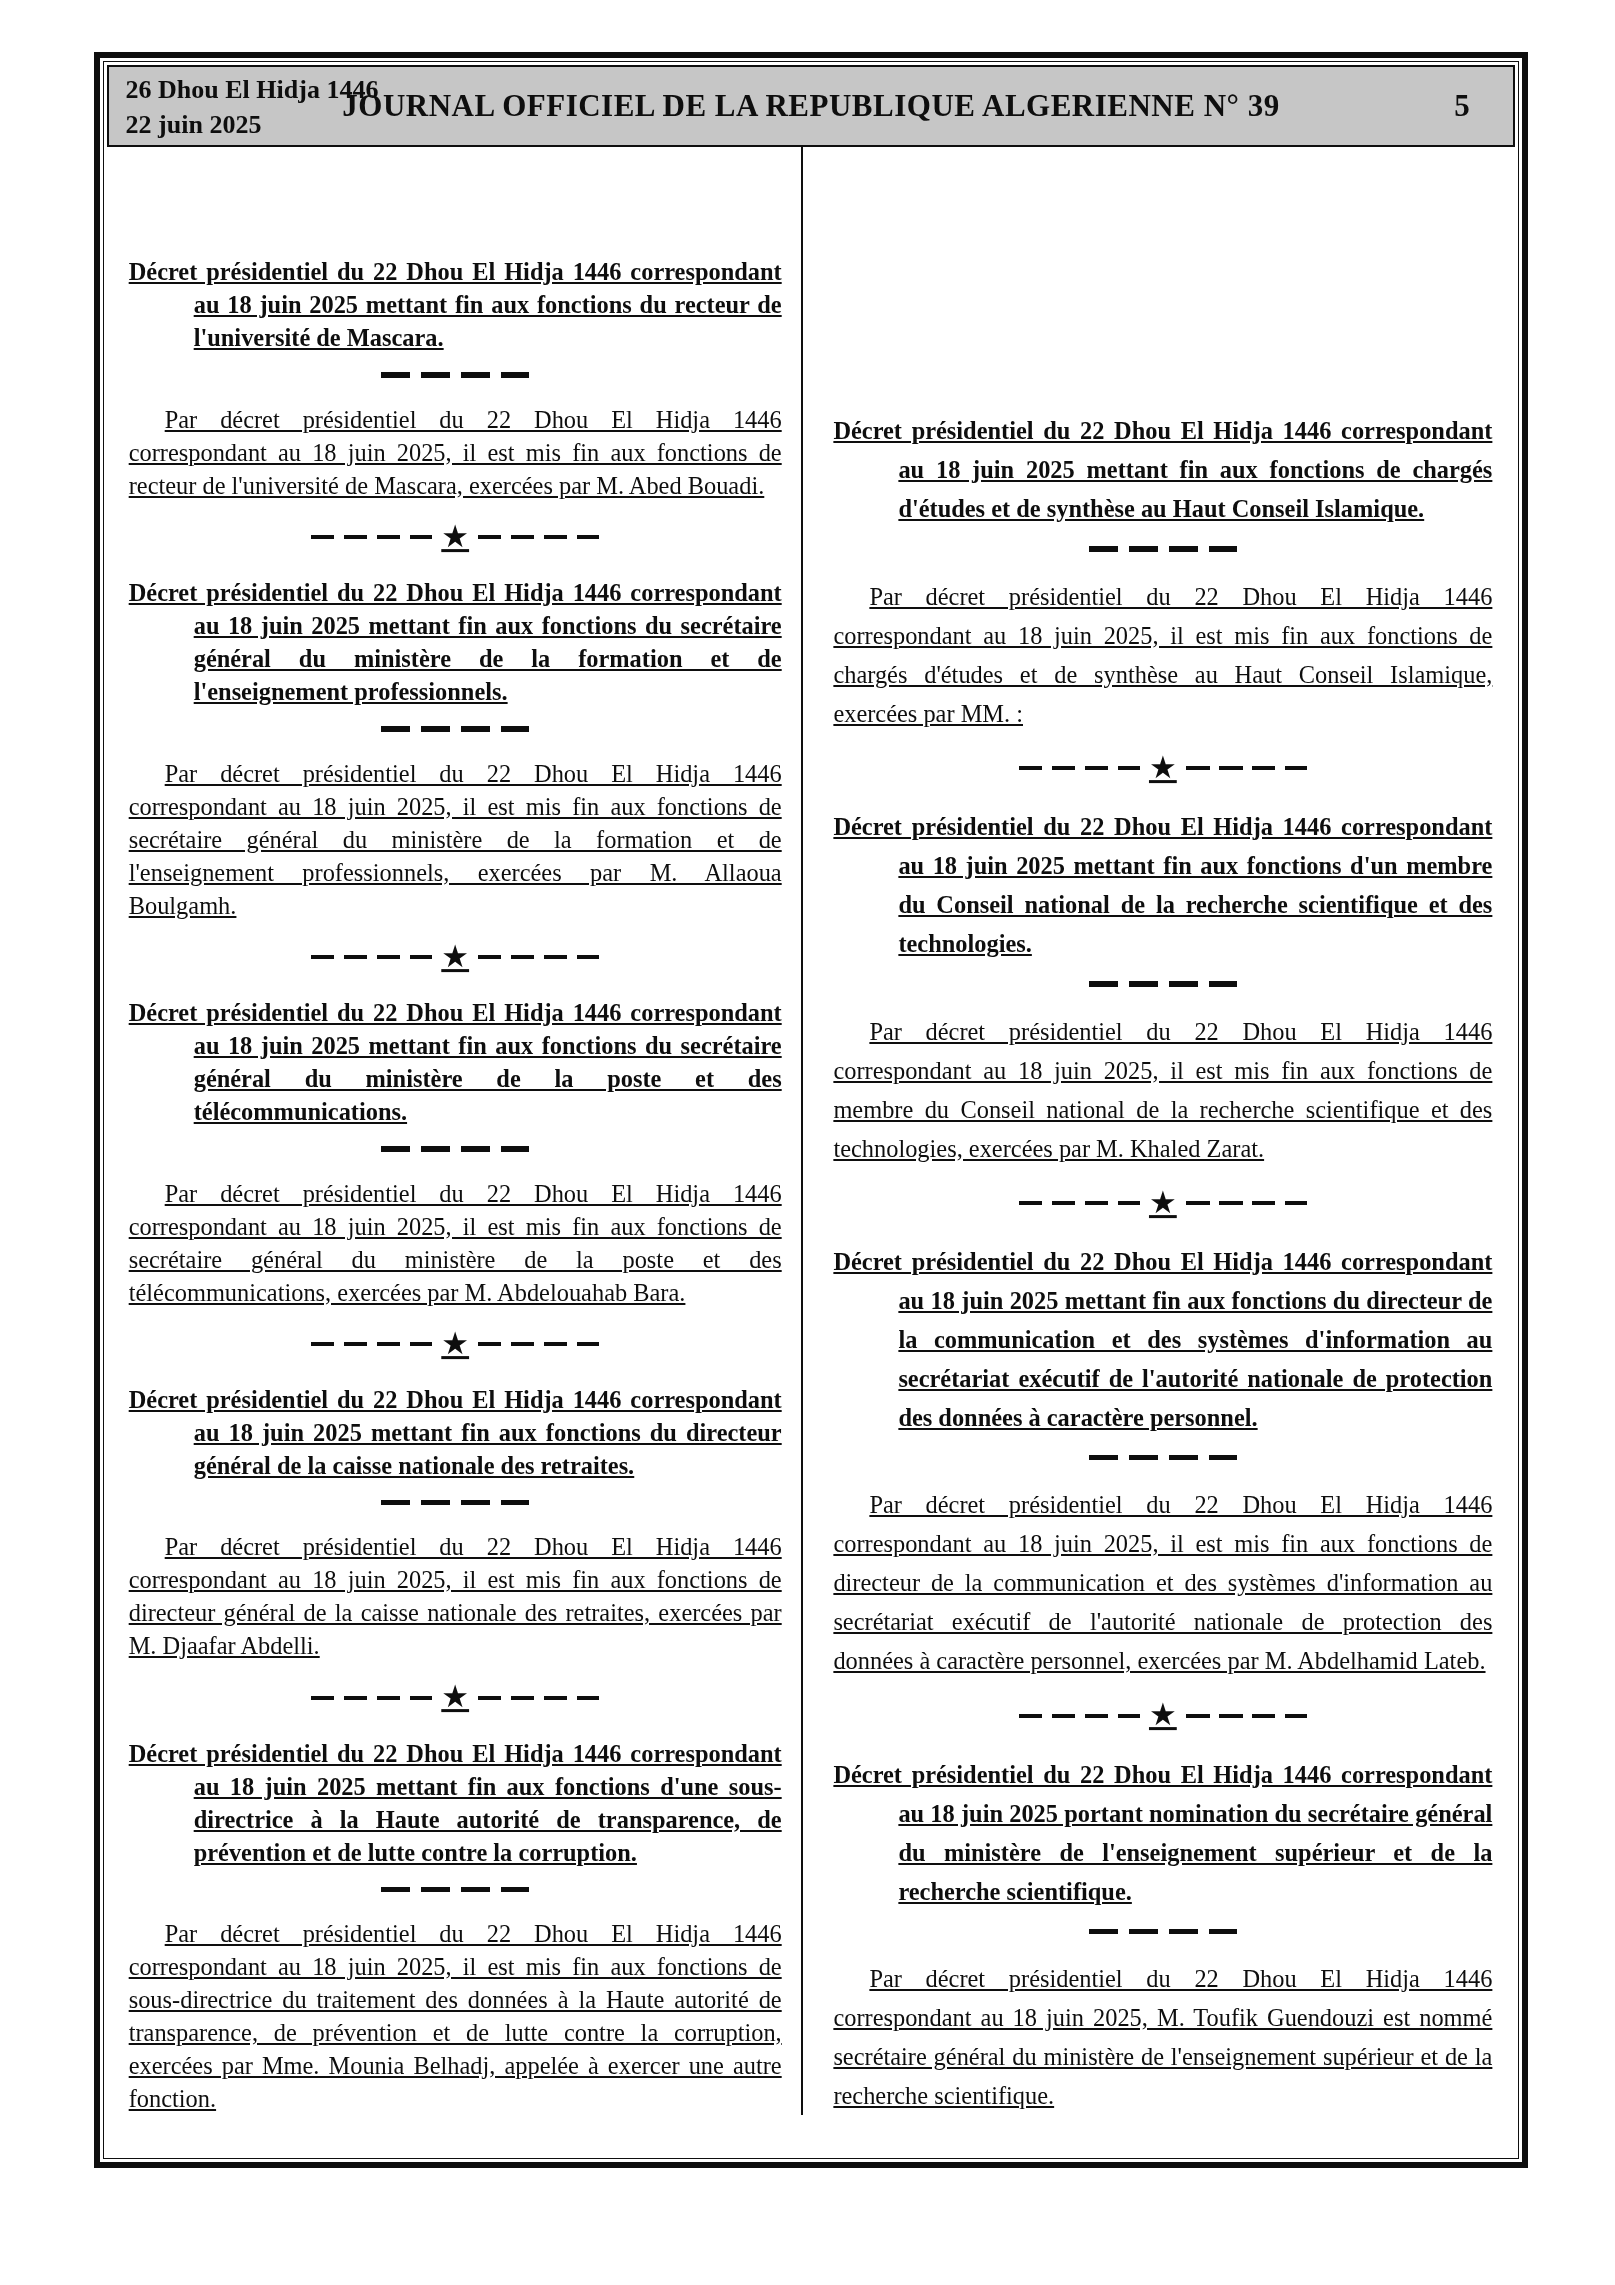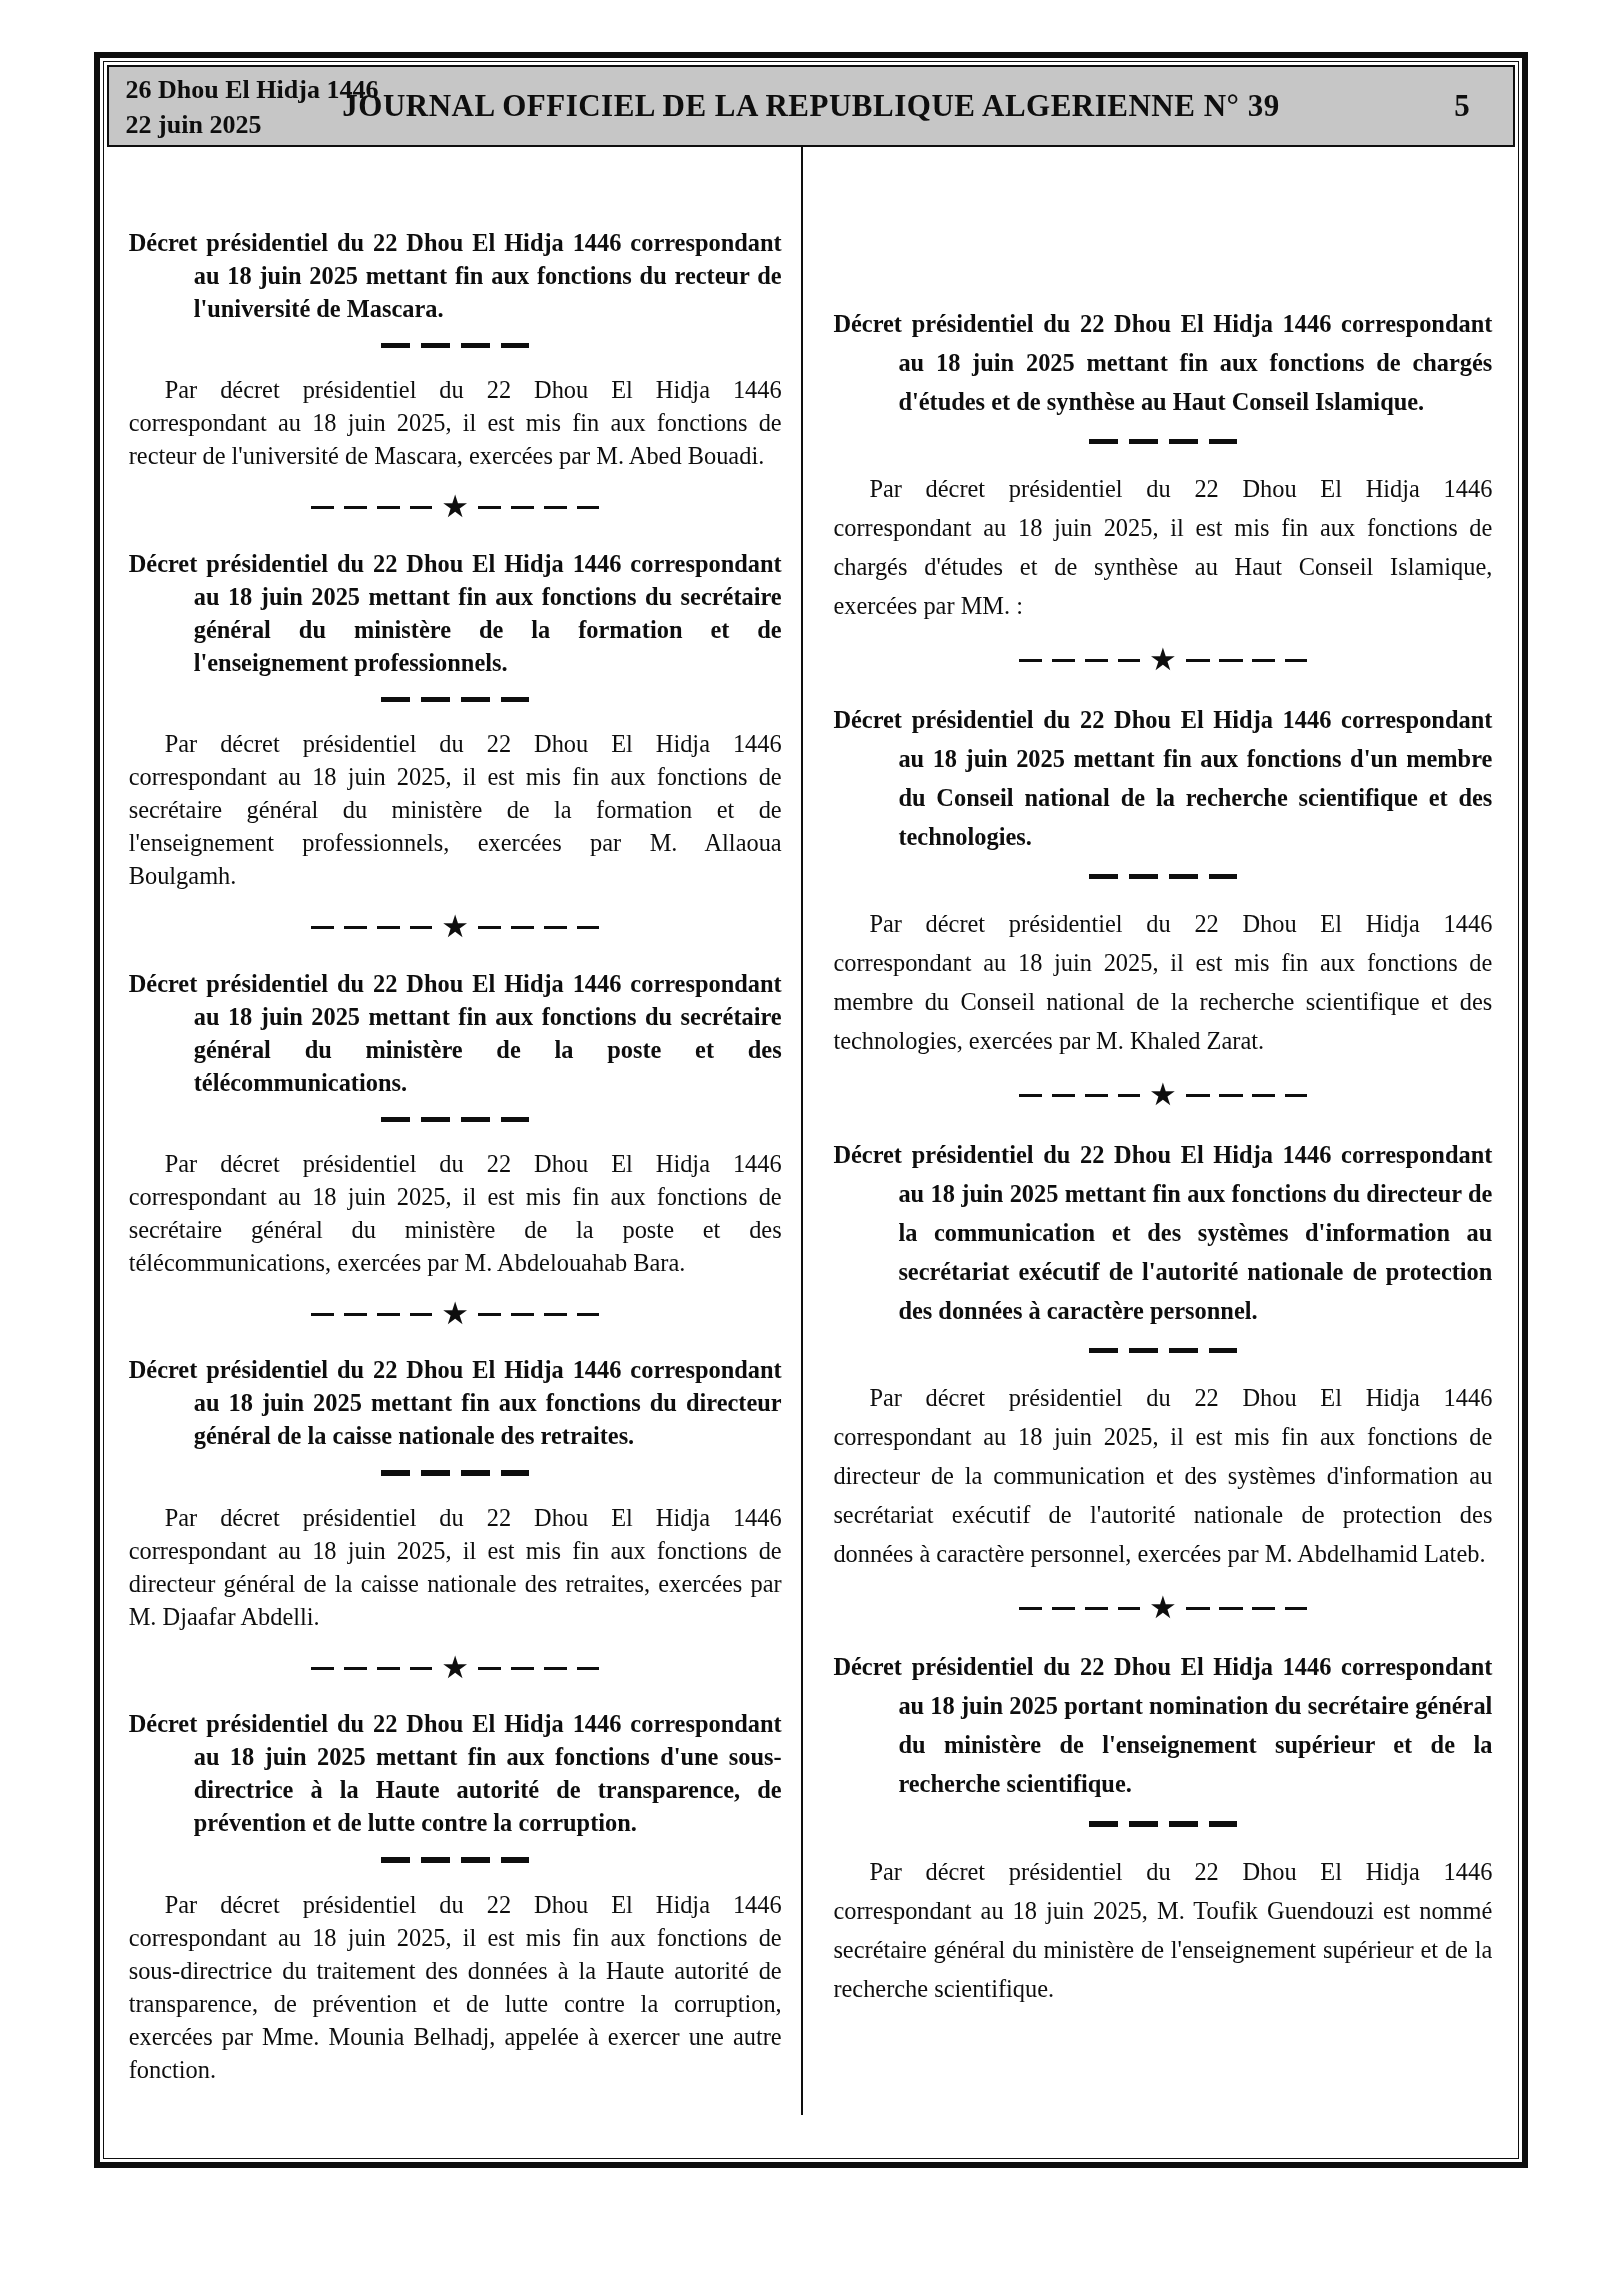--- a/index.html
+++ b/index.html
@@ -59,21 +59,22 @@
     position: absolute;
     right: 43px;
     top: 50%;
     transform: translateY(-50%);
     font-weight: bold;
     font-size: 31px;
   }
   .content {
     position: relative;
     display: flex;
-    align-items: center;
+    align-items: flex-end;
+    text-decoration: underline;
   }
   .col {
     font-size: 24.4px;
     text-align: justify;
   }
   .col-left {
     width: 653px;
     margin-left: 25px;
     line-height: 33px;
     padding-top: 49px;

